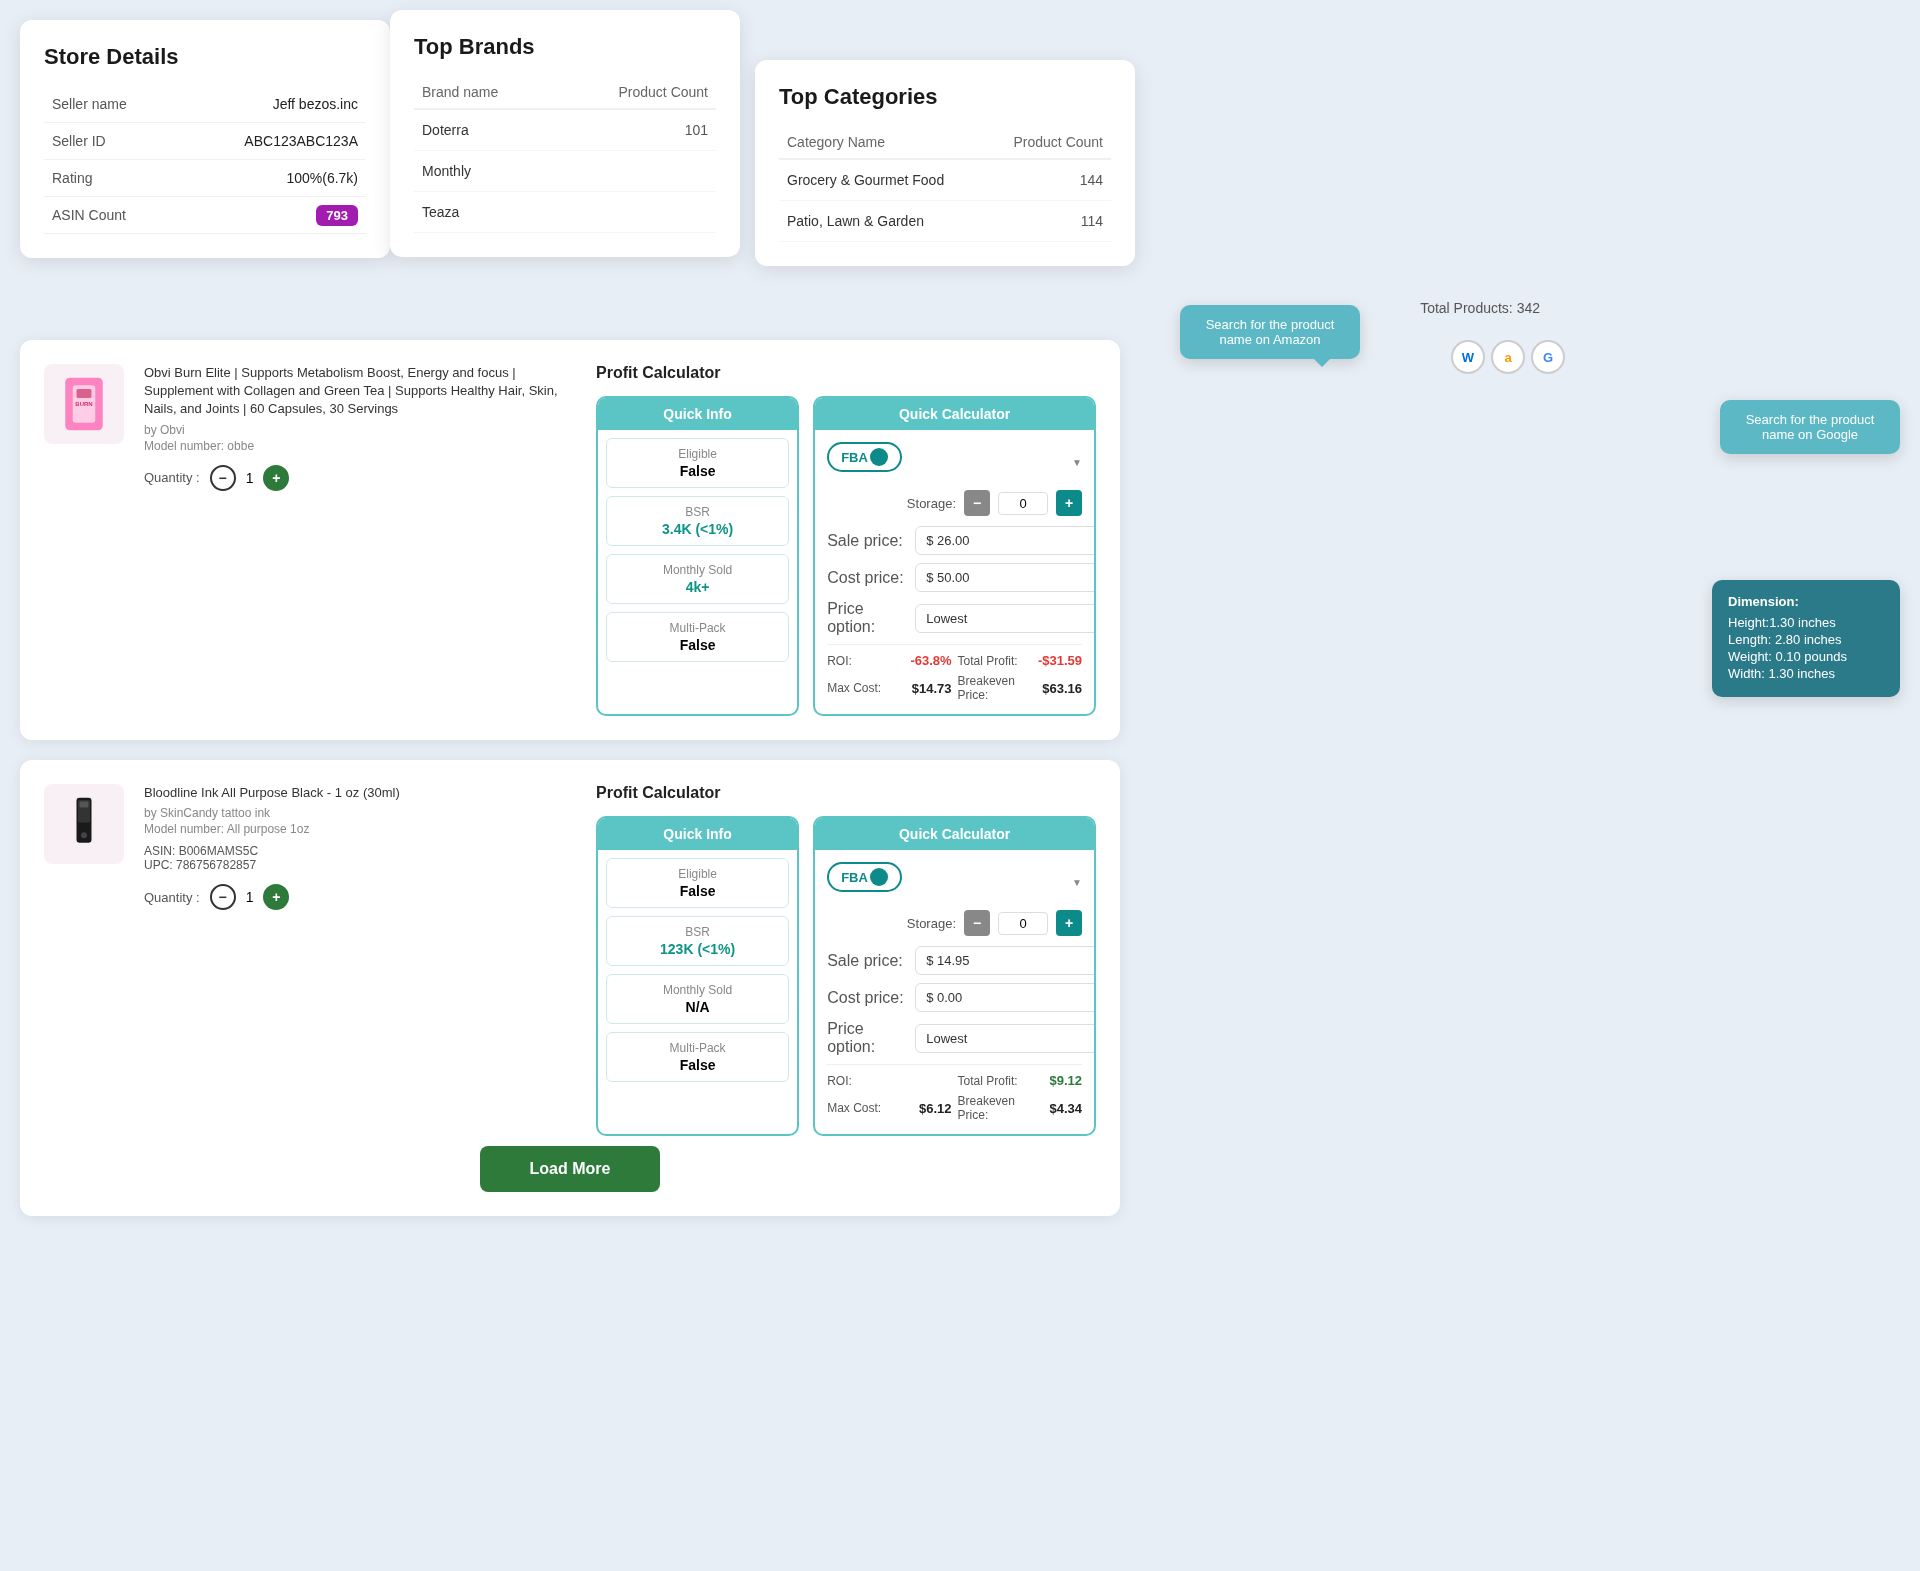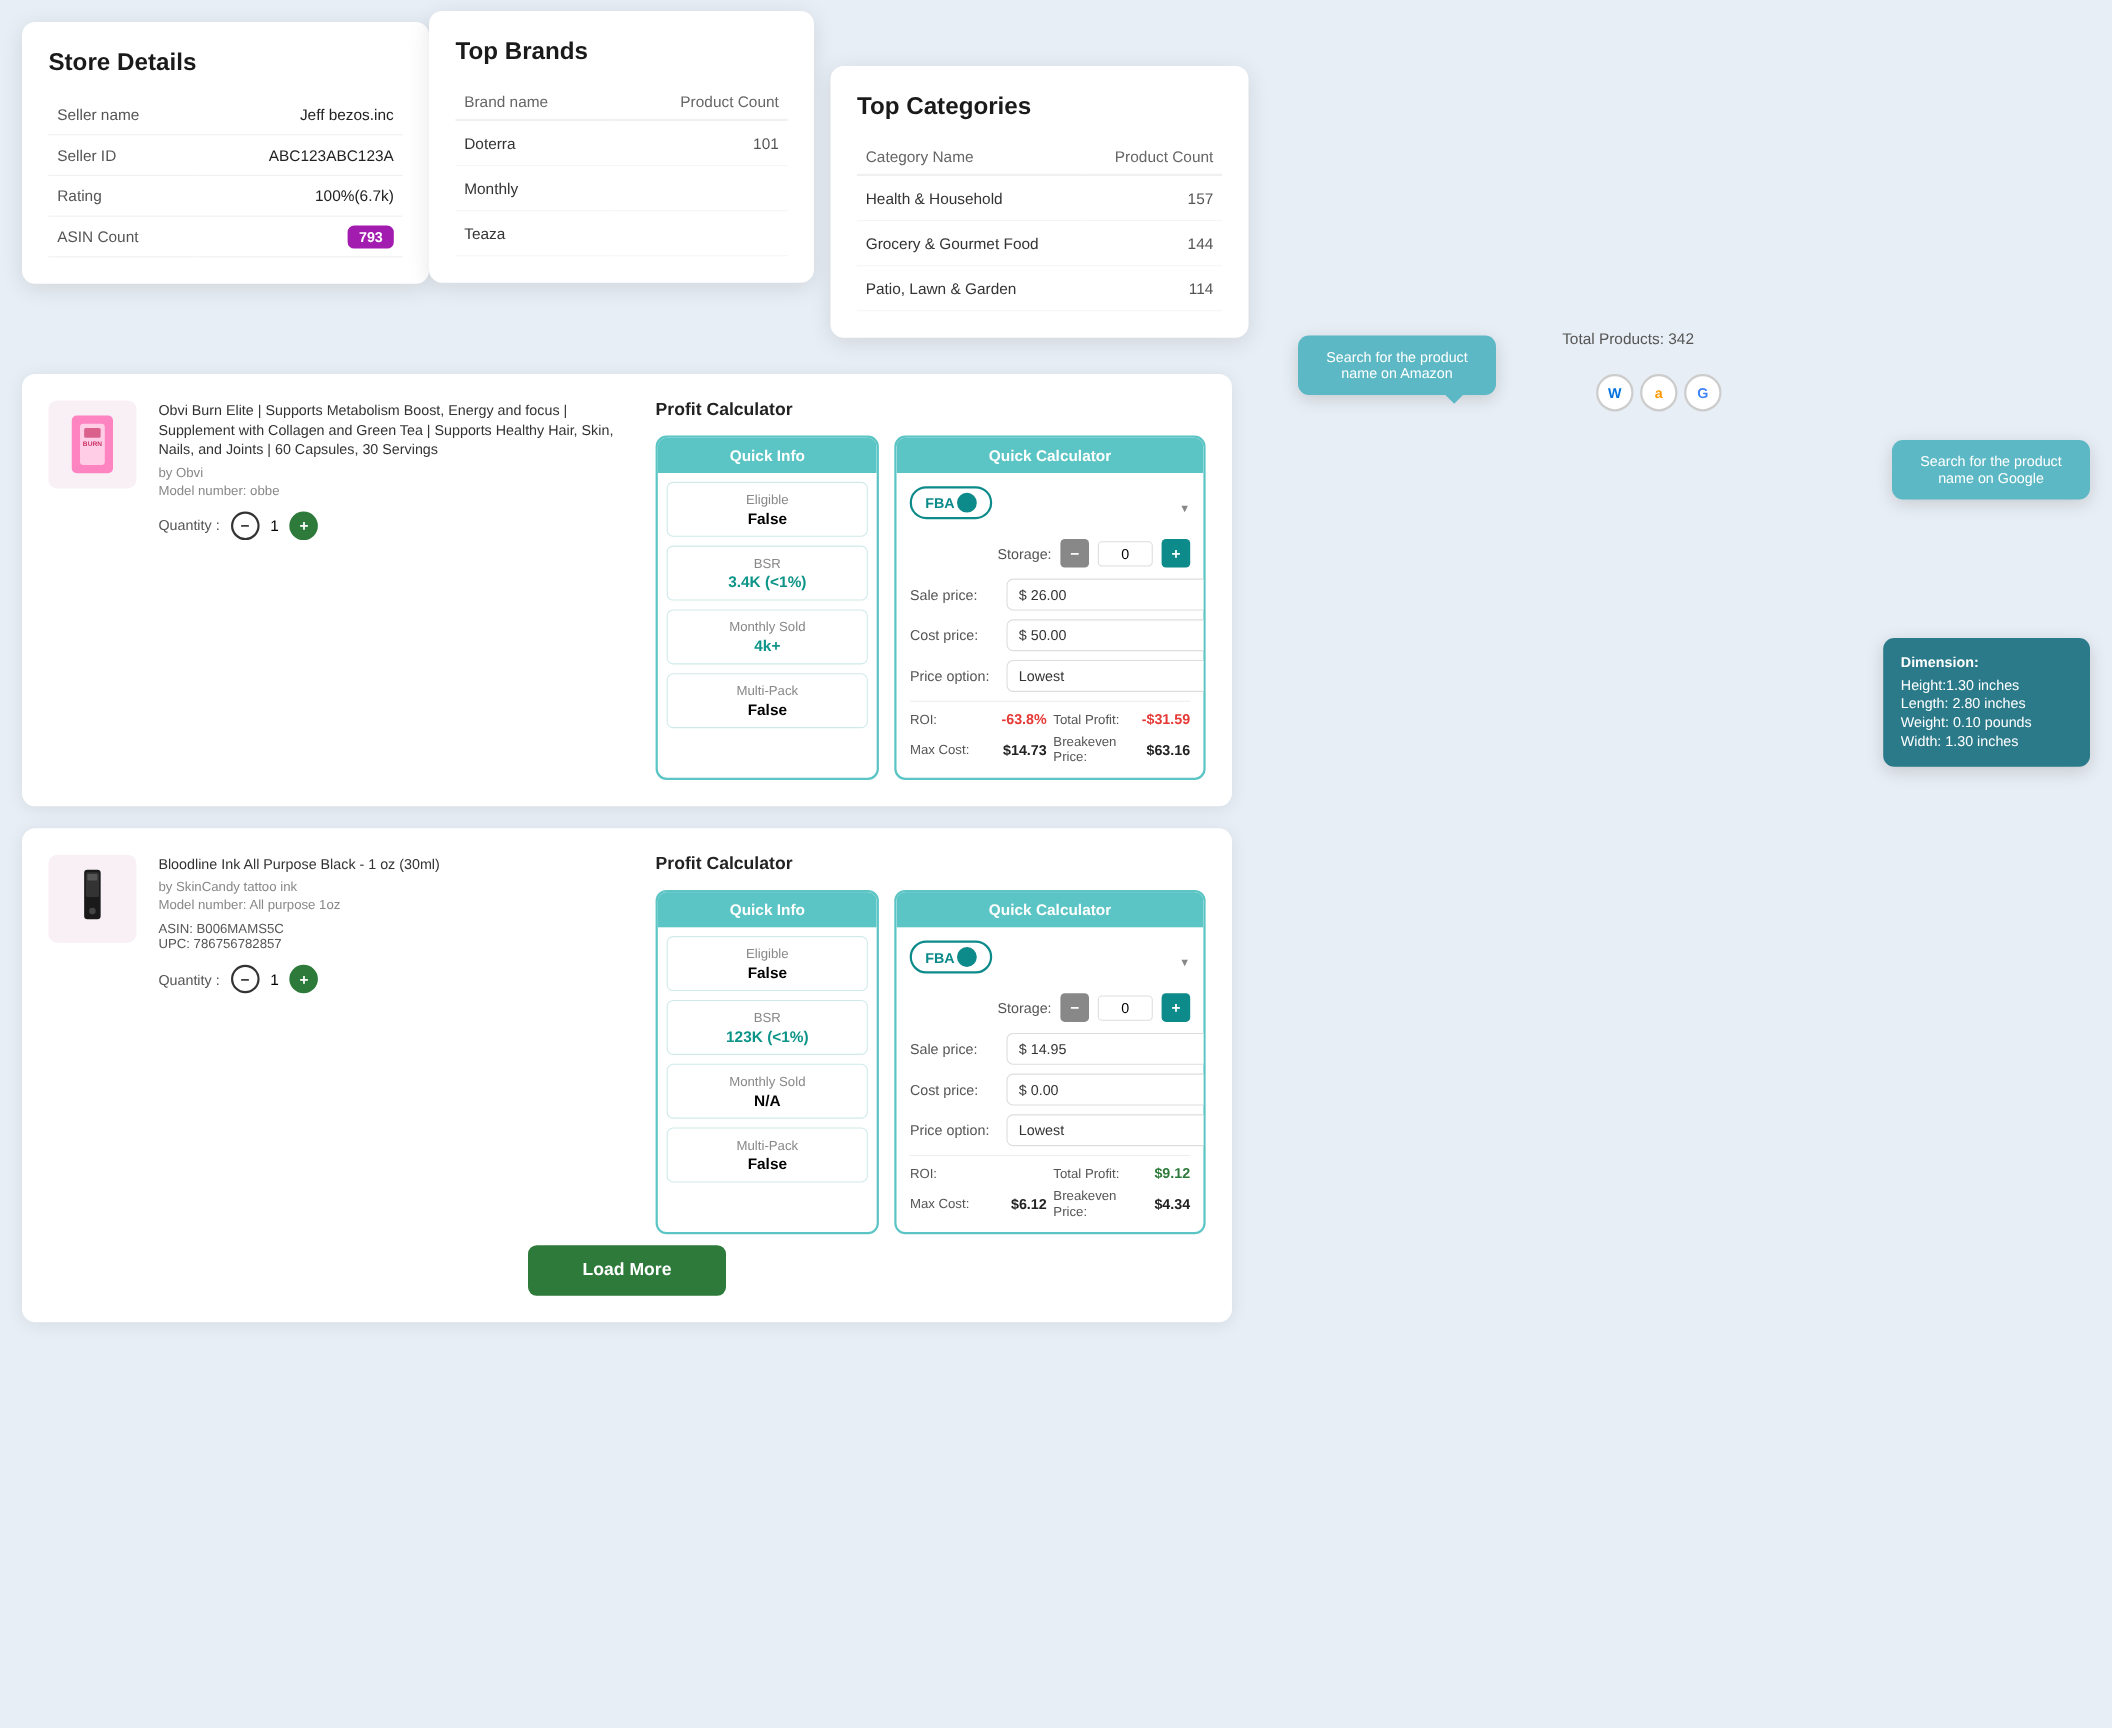--- a/index.html
+++ b/index.html
@@ -394,21 +394,21 @@
       width: 50px;
       text-align: center;
     }
 
     .calc-field {
       display: flex;
       align-items: center;
       gap: 8px;
       margin-bottom: 8px;
     }
-    .calc-field-label { color: #555; font-size: 13px; width: 80px; flex-shrink: 0; }
+    .calc-field-label { color: #555; font-size: 16px; width: 80px; flex-shrink: 0; }
     .calc-field-input {
       flex: 1;
       border: 1px solid #ddd;
       border-radius: 6px;
       padding: 6px 10px;
       font-size: 13px;
       color: #333;
     }
     .calc-field-input.select-input {
       background: white;
@@ -507,24 +507,20 @@
 <div class="top-categories-card">
   <h2>Top Categories</h2>
   <table class="categories-table">
     <thead>
       <tr>
         <th>Category Name</th>
         <th>Product Count</th>
       </tr>
     </thead>
     <tbody>
-      <tr>
-        <td>Health &amp; Household</td>
-        <td>157</td>
-      </tr>
       <tr>
         <td>Grocery &amp; Gourmet Food</td>
         <td>144</td>
       </tr>
       <tr>
         <td>Patio, Lawn &amp; Garden</td>
         <td>114</td>
       </tr>
     </tbody>
   </table>

